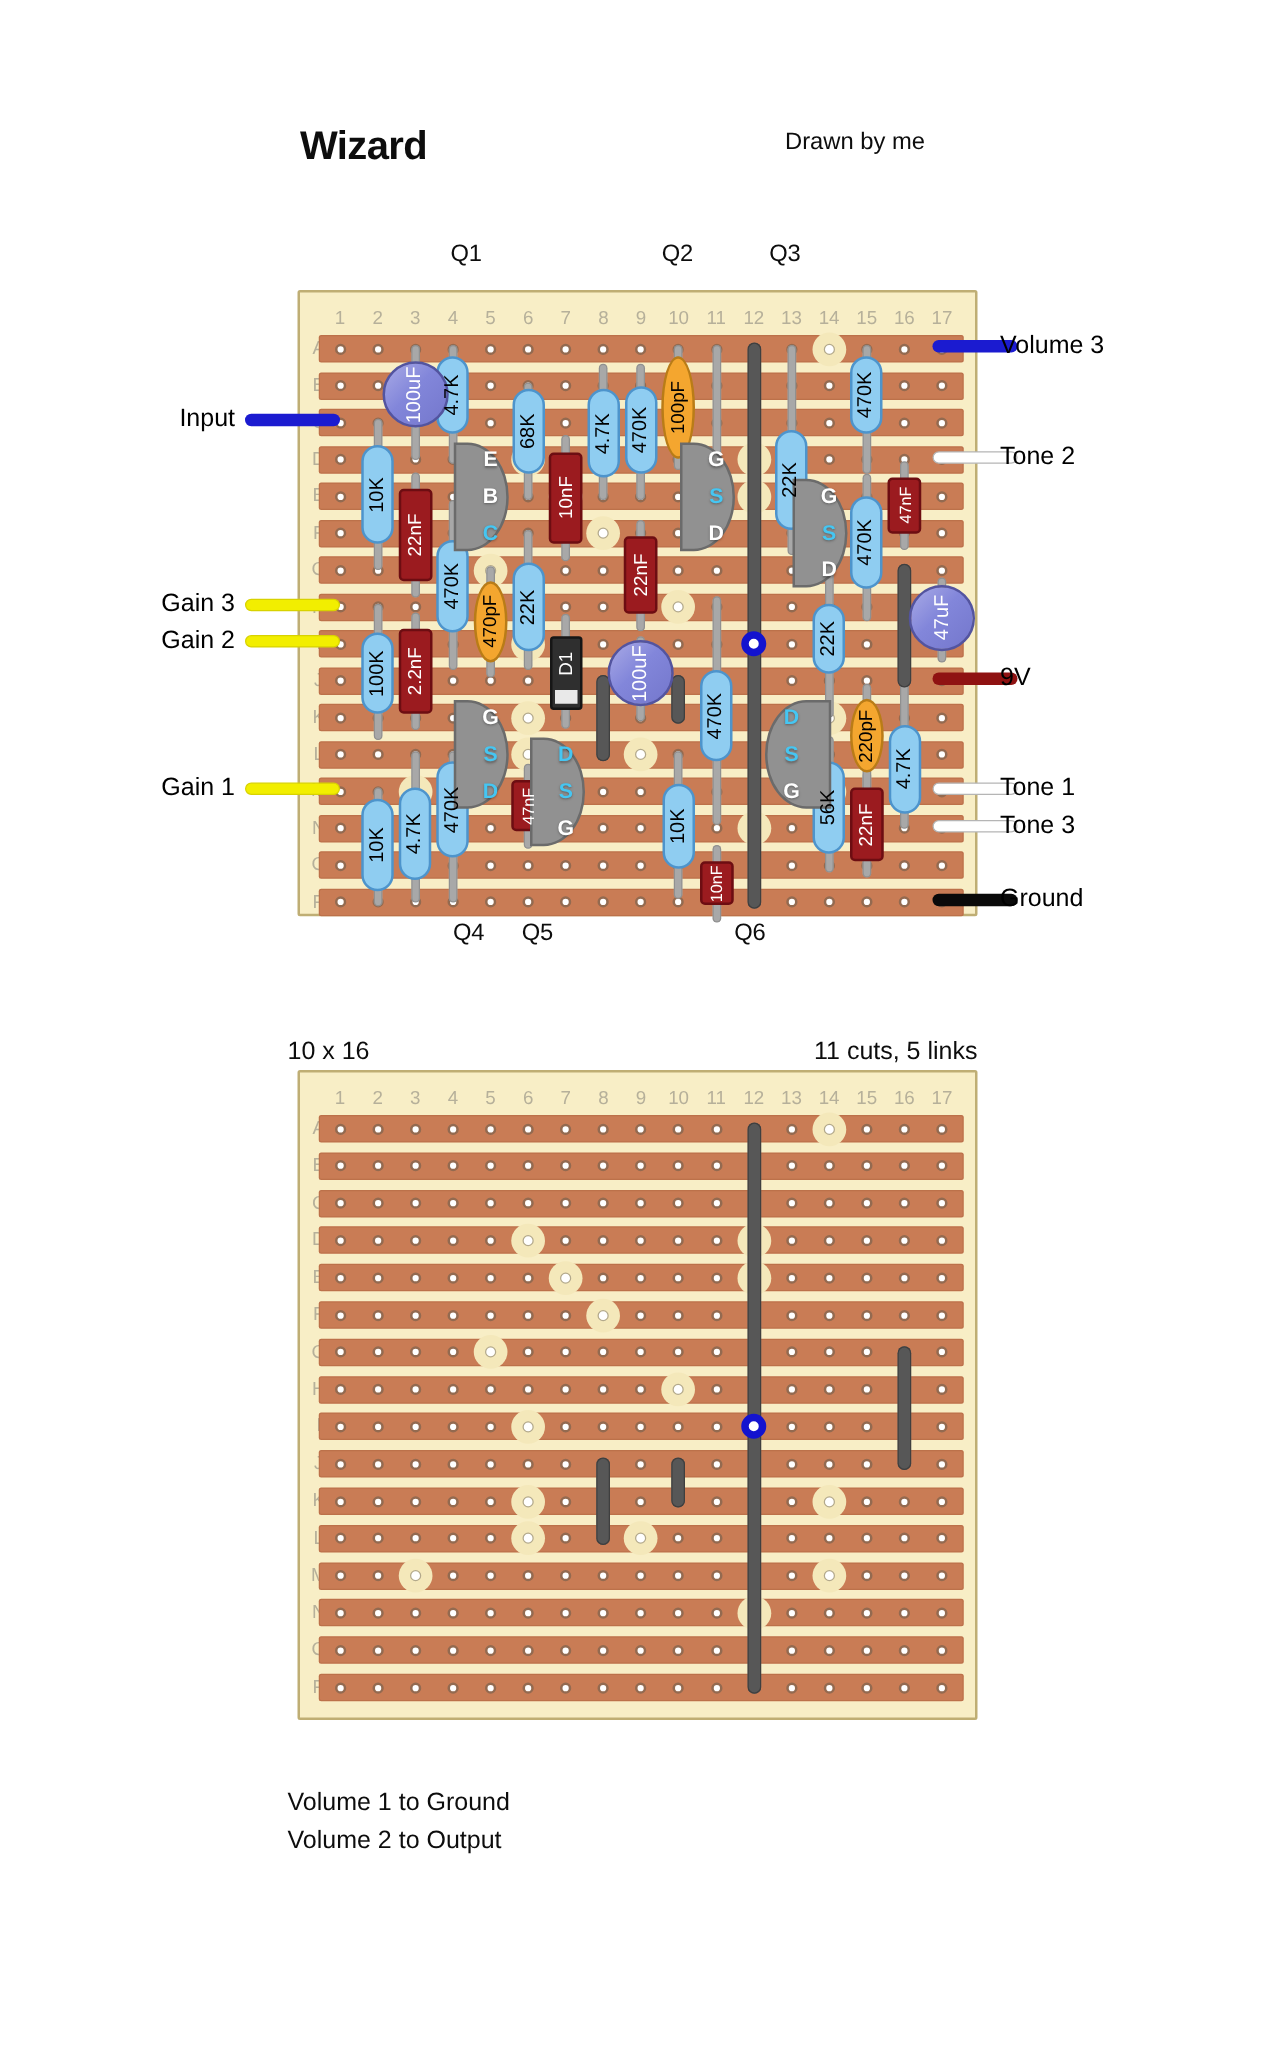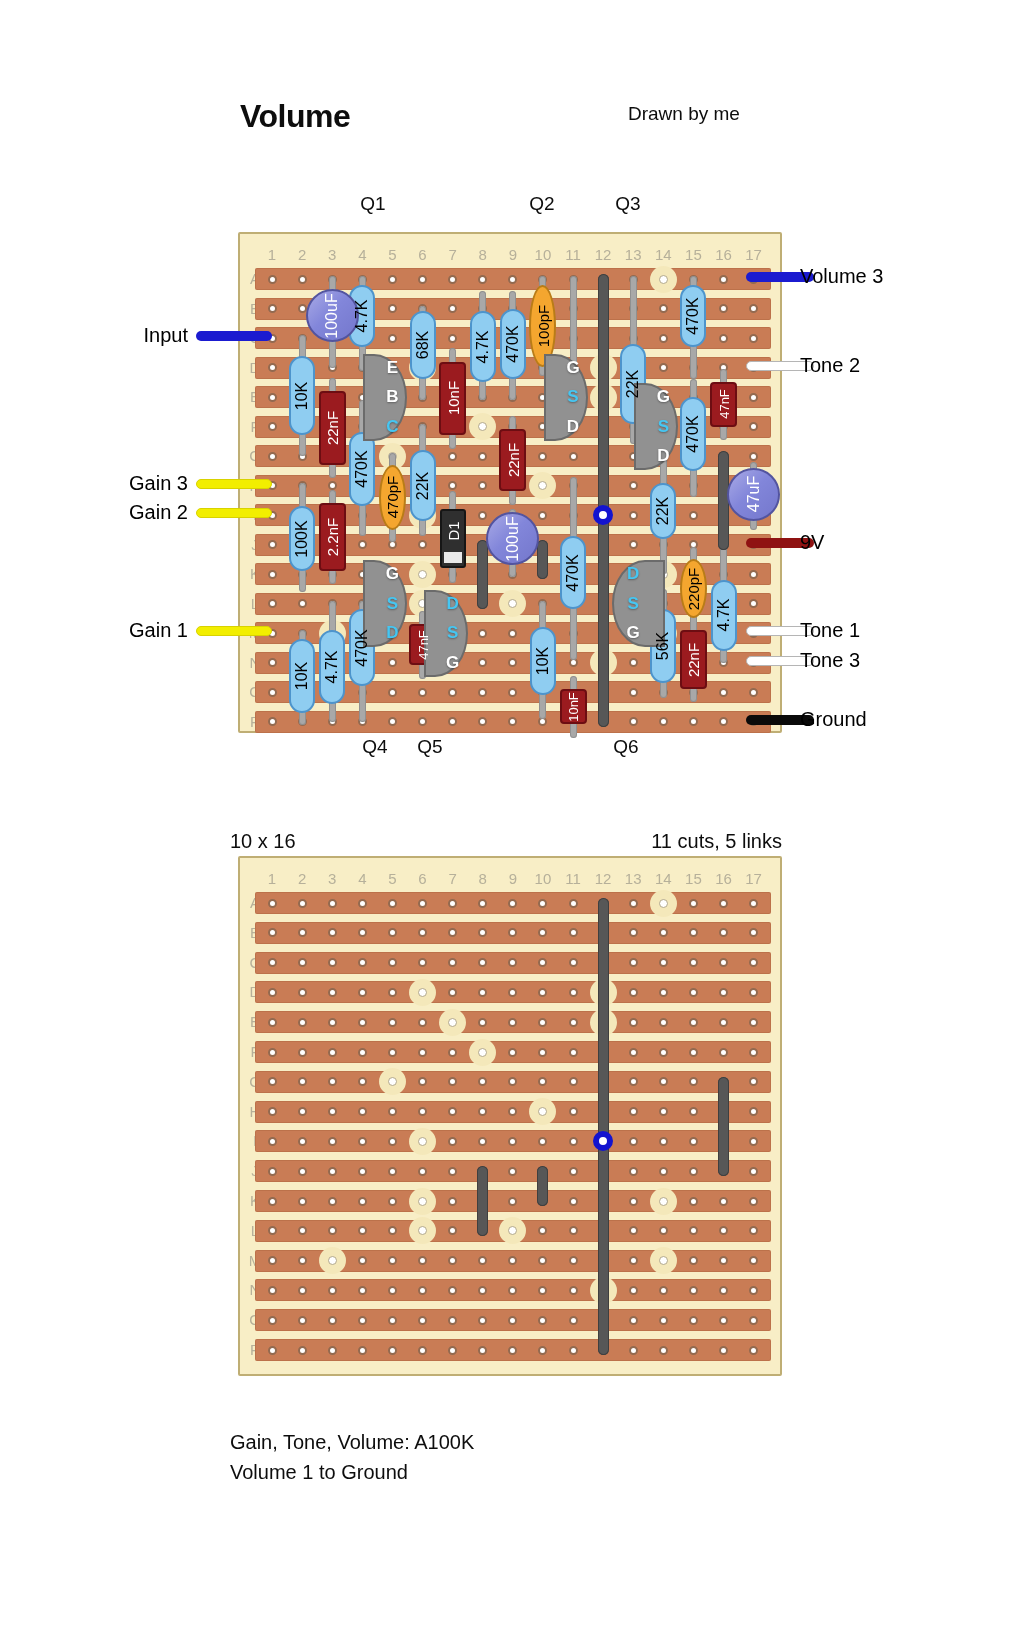--- a/index.html
+++ b/index.html
@@ -30,21 +30,21 @@
   .wire{position:absolute;height:10px;border-radius:5px;z-index:8;box-sizing:border-box;}
   .side-label{position:absolute;font-size:20px;color:#000;z-index:8;}
   .callout{position:absolute;font-size:19px;color:#0d0d0d;transform:translateX(-50%);}
   .meta{position:absolute;font-size:20px;color:#0d0d0d;}
   .notes{position:absolute;left:230px;top:1428px;font-size:20px;color:#0d0d0d;line-height:29.5px;}
 </style>
 </head>
 <body>
 
 <div class="stage">
-  <div class="title">Volume</div>
+  <div class="title">Wizard</div>
   <div class="credit">Drawn by me</div>
 
   <div id="board-top" class="board" style="left:238px;top:232px;width:544px;height:501px;">
       <div class="grid-label" style="left: 17px; top: 12px; width: 30px;">1</div>
       <div class="grid-label" style="left: 47.1px; top: 12px; width: 30px;">2</div>
       <div class="grid-label" style="left: 77.2px; top: 12px; width: 30px;">3</div>
       <div class="grid-label" style="left: 107.3px; top: 12px; width: 30px;">4</div>
       <div class="grid-label" style="left: 137.4px; top: 12px; width: 30px;">5</div>
       <div class="grid-label" style="left: 167.5px; top: 12px; width: 30px;">6</div>
       <div class="grid-label" style="left: 197.6px; top: 12px; width: 30px;">7</div>
@@ -920,29 +920,29 @@
         <div class="cut-hole" style="left: 9px; top: 9px;"></div>
       </div>
       <div class="link" style="left: 357.6px; top: 40px; height: 457px;"></div>
       <div class="link" style="left: 478px; top: 218.8px; height: 99.4px;"></div>
       <div class="link" style="left: 237.2px; top: 308.2px; height: 69.6px;"></div>
       <div class="link" style="left: 297.4px; top: 308.2px; height: 39.8px;"></div>
       <div class="via" style="left: 353.1px; top: 273.4px;"></div>
     </div>
 
   <div class="notes">
-    <div>Gain, Tone, Volume: A100K</div>
     <div>Volume 1 to Ground</div>
+    <div>Volume 2 to Output</div>
   </div>
 <div class="callout" style="left: 373px; top: 193px;">Q1</div>
     <div class="callout" style="left: 542px; top: 193px;">Q2</div>
     <div class="callout" style="left: 628px; top: 193px;">Q3</div>
     <div class="callout" style="left: 375px; top: 736px;">Q4</div>
     <div class="callout" style="left: 430px; top: 736px;">Q5</div>
-    <div class="callout" style="left: 600px; top: 736px; margin-left: 26px;">Q6</div>
+    <div class="callout" style="left: 600px; top: 736px;">Q6</div>
     <div class="wire" style="left: 196px; width: 76px; top: 331px; background: rgb(27, 27, 208);"></div>
     <div class="side-label" style="left: 40px; width: 148px; text-align: right; top: 324px;">Input</div>
     <div class="wire" style="left: 196px; width: 76px; top: 478.5px; background: rgb(242, 238, 0); border: 1px solid rgb(216, 210, 0);"></div>
     <div class="side-label" style="left: 40px; width: 148px; text-align: right; top: 471.5px;">Gain 3</div>
     <div class="wire" style="left: 196px; width: 76px; top: 508px; background: rgb(242, 238, 0); border: 1px solid rgb(216, 210, 0);"></div>
     <div class="side-label" style="left: 40px; width: 148px; text-align: right; top: 501px;">Gain 2</div>
     <div class="wire" style="left: 196px; width: 76px; top: 626px; background: rgb(242, 238, 0); border: 1px solid rgb(216, 210, 0);"></div>
     <div class="side-label" style="left: 40px; width: 148px; text-align: right; top: 619px;">Gain 1</div>
     <div class="wire" style="left: 746px; width: 68px; top: 272px; background: rgb(27, 27, 208);"></div>
     <div class="side-label" style="left: 800px; top: 265px;">Volume 3</div>

